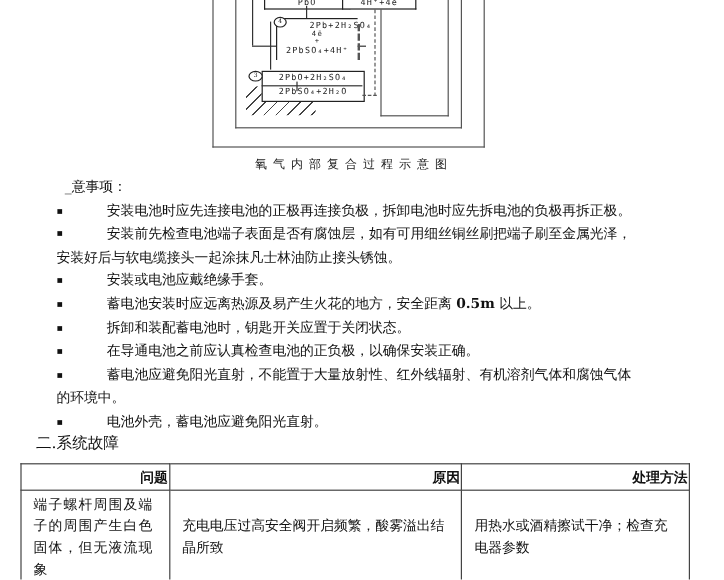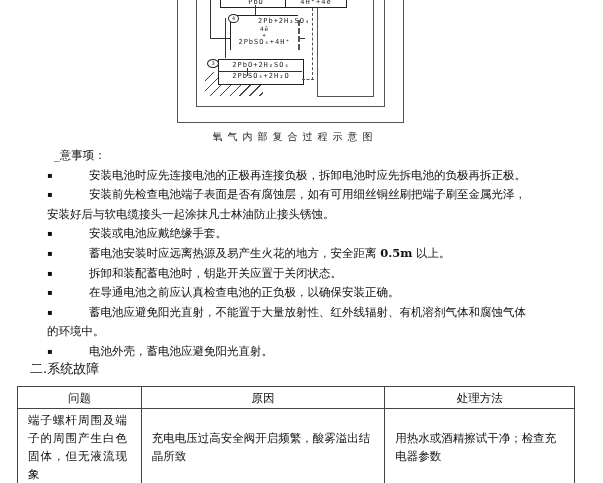--- a/index.html
+++ b/index.html
@@ -14,21 +14,21 @@
              font-size:10px; letter-spacing:5px; color:#222; font-family:Liberation Mono, monospace; }
   .notes { position:absolute; left:16px; top:146px; width:603px; font-size:11.5px; line-height:19.6px; }
   .notes .title { padding-left:38px; }
   .notes .item { position:relative; padding-left:73px; }
   .notes .item .bullet { position:absolute; left:31px; top:0; font-size:8px; }
   .notes .cont { padding-left:31px; }
   .section { position:absolute; left:30px; top:360px; font-size:13px; }
   table.faults { position:absolute; left:17px; top:386px; width:558px; border-collapse:collapse;
                  font-size:11.5px; line-height:18px; }
   table.faults td, table.faults th { border:1px solid #444; padding:2px 10px; vertical-align:middle; }
-  table.faults th { font-weight:normal; text-align:center; height:19px; padding:1px; }
+  table.faults th { font-weight:bold; text-align:right; height:19px; padding:1px; }
   .hatch { position:absolute; background:repeating-linear-gradient(135deg,#fff 0 6px,#444 6px 7px); }
 </style>
 </head>
 <body>
 
 <div>
 
   <div class="abs" style="left:177px;top:-2px;width:225px;height:124px;border:1px solid #555;border-top:none;"></div>
   <div class="abs" style="left:196px;top:-2px;width:187px;height:108px;border:1px solid #555;border-top:none;"></div>
   <div class="abs" style="left:317px;top:-2px;width:55px;height:98px;border:1px solid #555;border-top:none;"></div>

